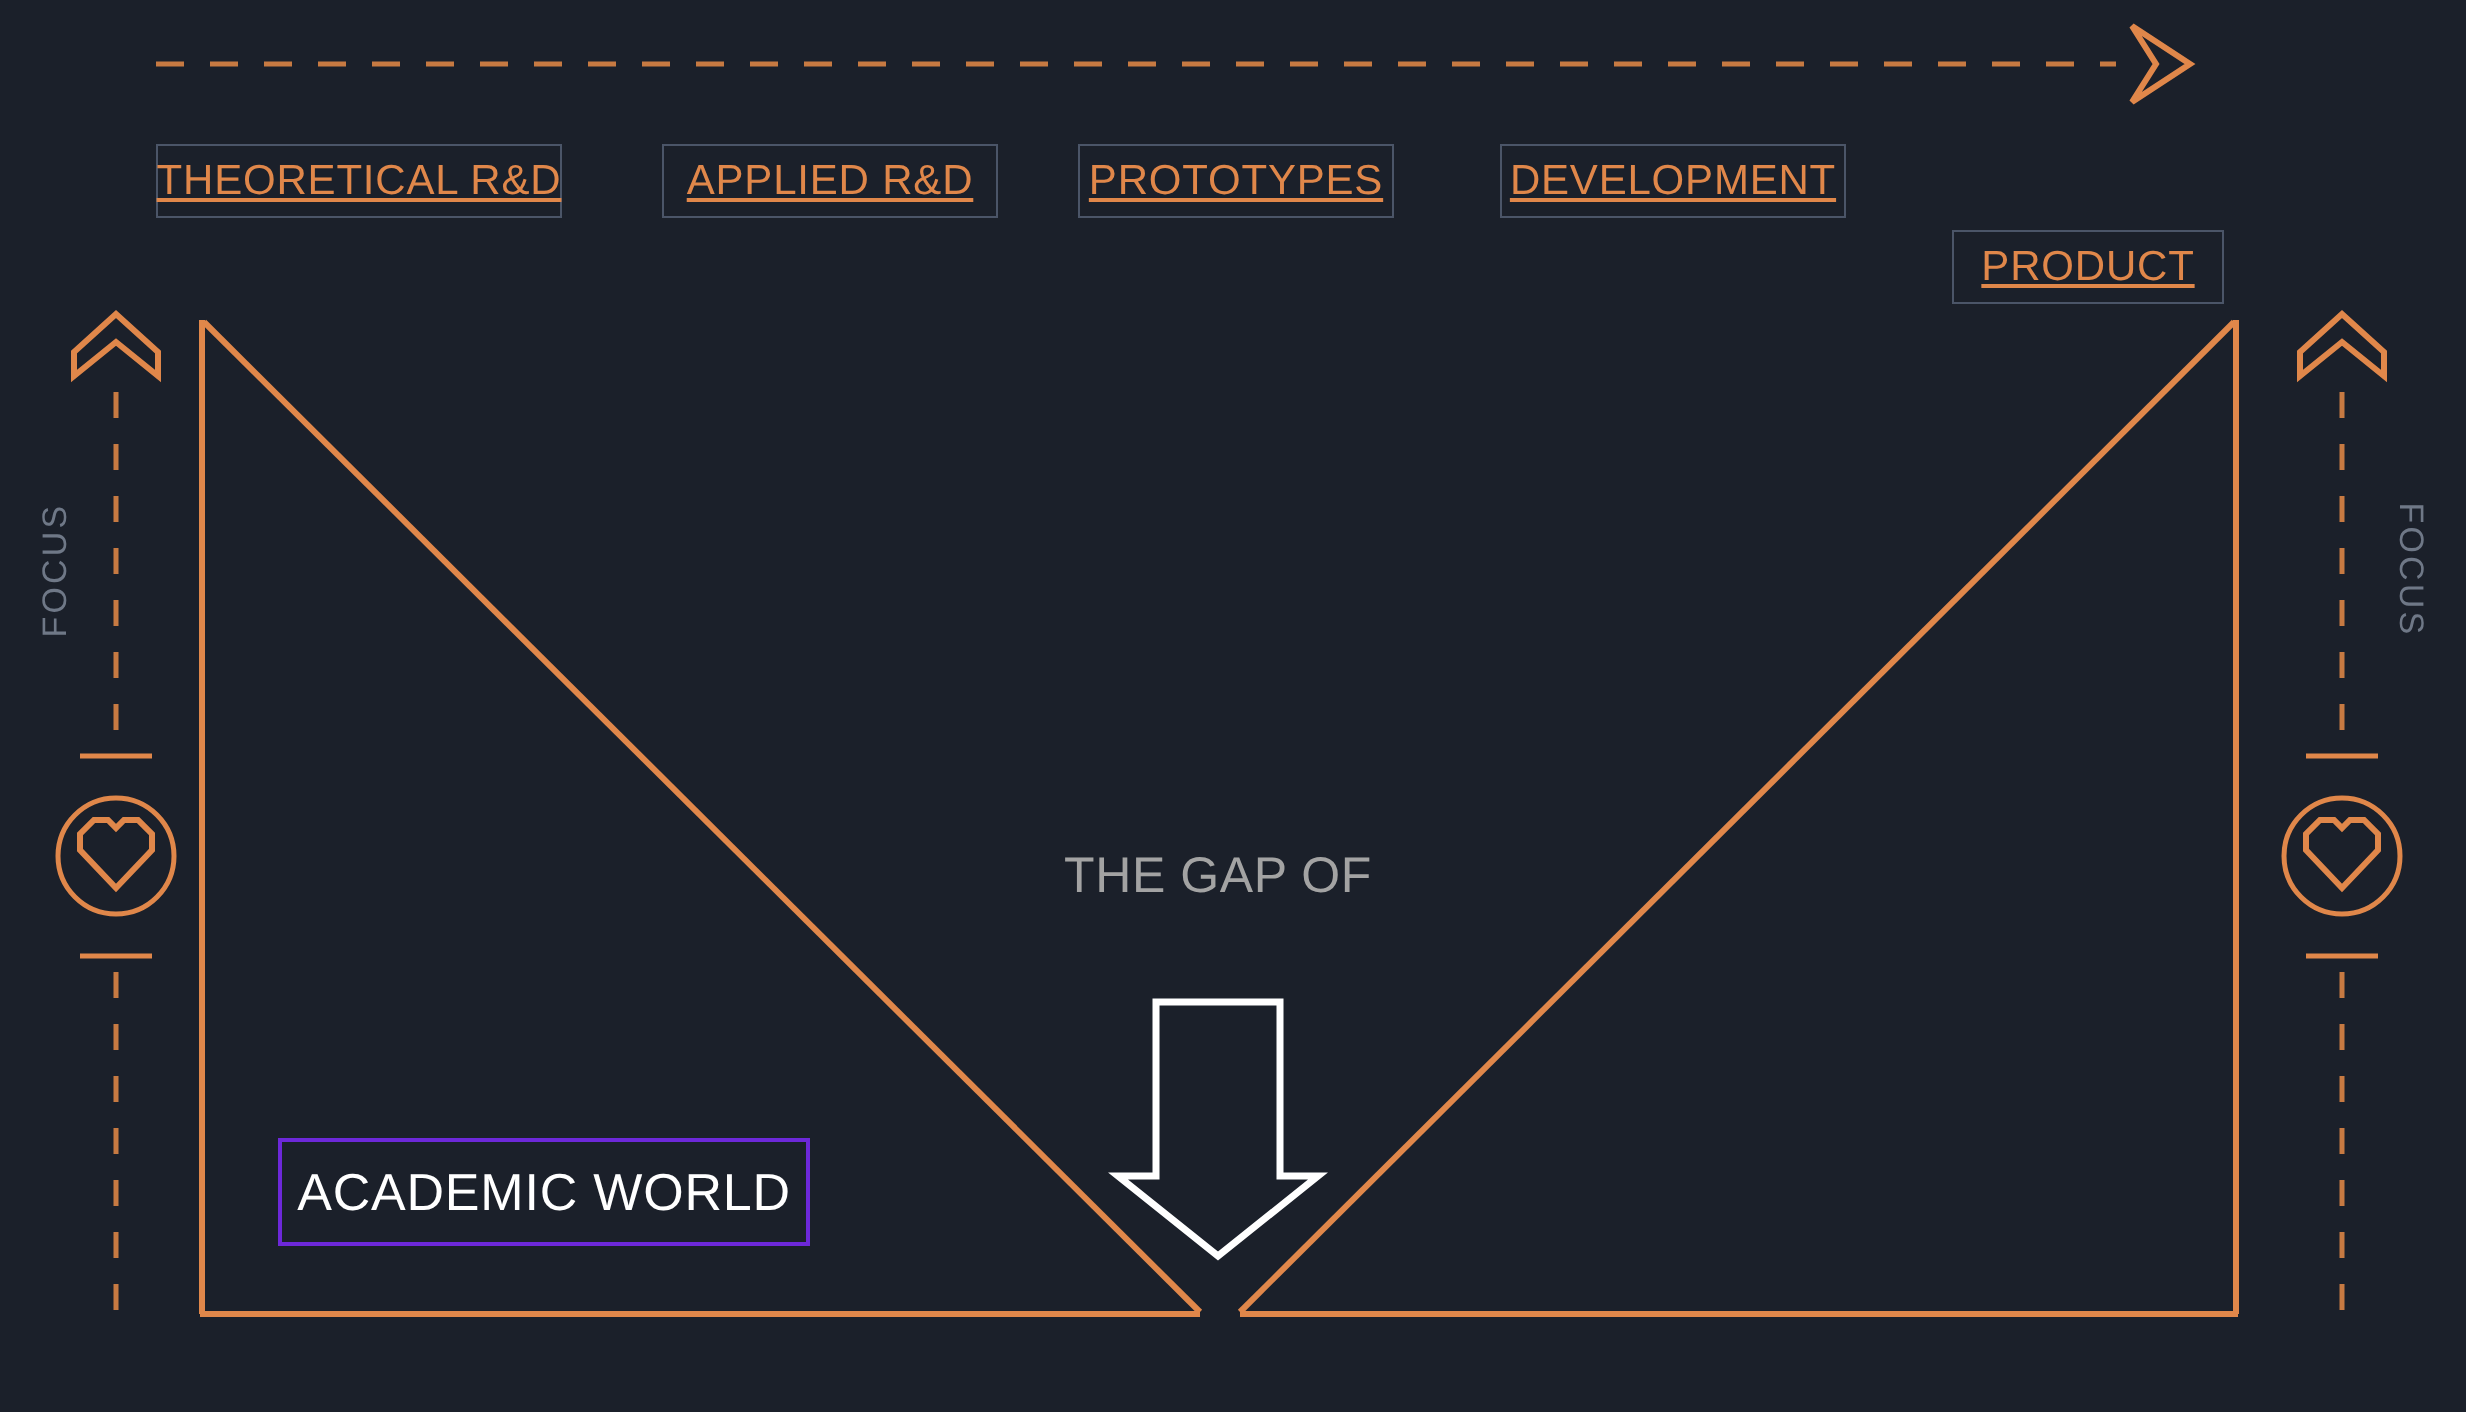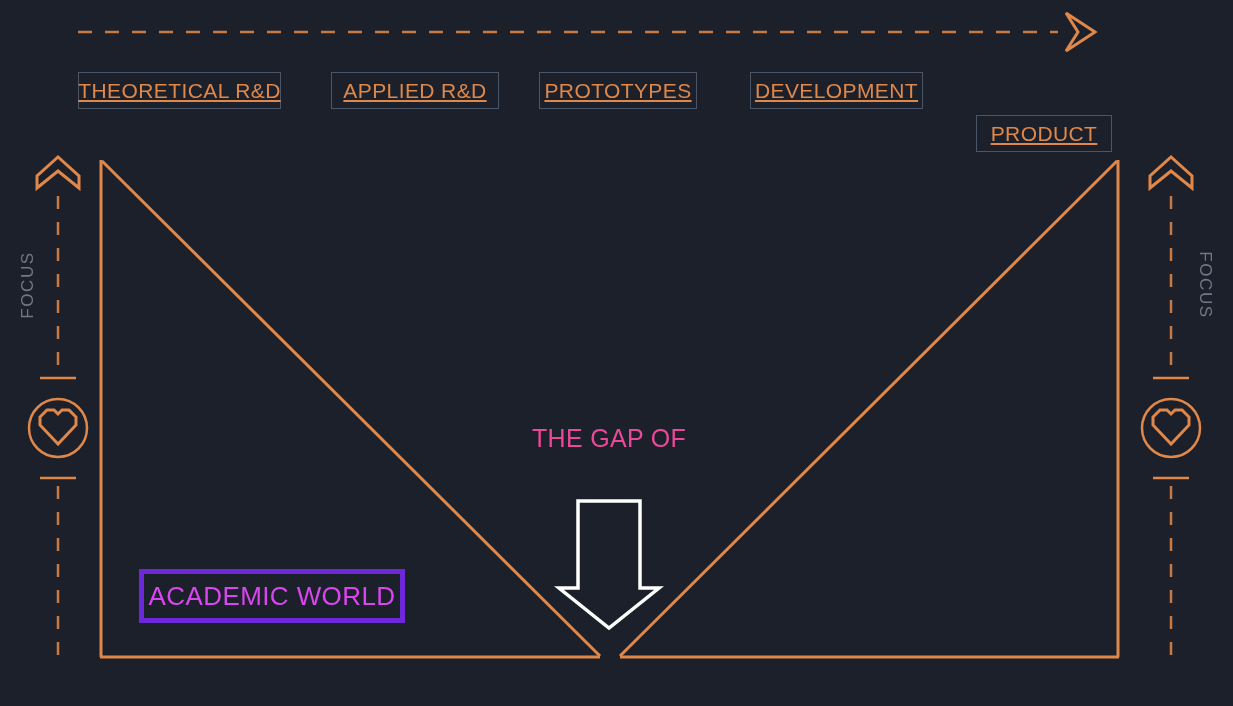--- a/index.html
+++ b/index.html
@@ -31,22 +31,22 @@
     display: flex;
     align-items: center;
     justify-content: center;
     box-sizing: border-box;
     background: transparent;
     white-space: nowrap;
     text-decoration: underline;
   }
   .actor-box {
     position: absolute;
-    border: 5px solid #6d28d9;
-    color: #d946ef;
+    border: 2px solid #6d28d9;
+    color: #ffffff;
     font-size: 26px;
     letter-spacing: 0.4px;
     display: flex;
     align-items: center;
     justify-content: center;
     box-sizing: border-box;
     background: transparent;
     white-space: nowrap;
   }
   .focus-label {
@@ -65,21 +65,21 @@
     left: 1205px;
     top: 285px;
     transform: translate(-50%, -50%) rotate(90deg);
   }
   #gap-text {
     position: absolute;
     left: 609px;
     top: 423px;
     transform: translateX(-50%);
     text-align: center;
-    color: #ec4899;
+    color: #a3a3a3;
     white-space: nowrap;
   }
   #gap-line-1 {
     font-size: 25px;
     font-weight: normal;
     letter-spacing: 0.3px;
     line-height: 30px;
   }
   #gap-line-2 {
     font-size: 25px;

